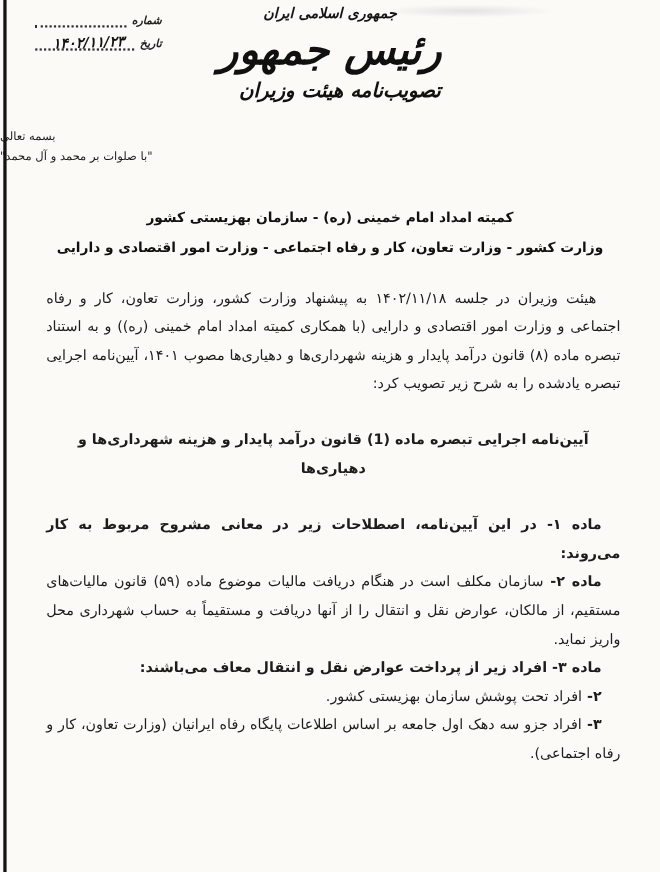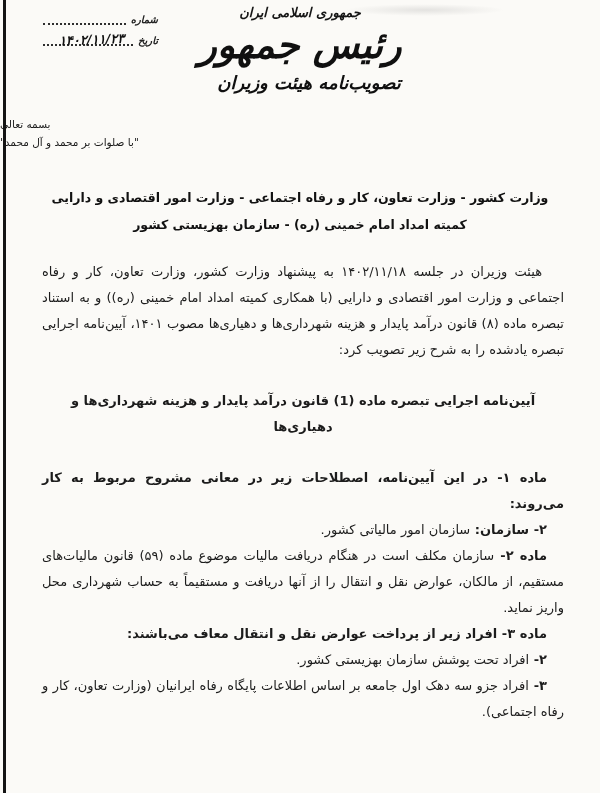--- a/index.html
+++ b/index.html
@@ -9,21 +9,21 @@
     background:#fbfaf7;
     font-family:"DejaVu Sans", sans-serif;
     color:#1c1c1c;
     direction:rtl;
   }
   .scan-edge { position:absolute; left:3px; top:0; bottom:0; width:3px; background:#141414; }
   .scan-smudge { position:absolute; right:95px; top:4px; width:160px; height:12px;
     background:radial-gradient(ellipse at center, rgba(120,120,120,.18), rgba(120,120,120,0) 70%); }
 
   
-  .stamp { position:absolute; left:43px; top:4px; width:115px; }
+  .stamp { position:absolute; left:32px; top:4px; width:115px; }
   .stamp-row { display:flex; align-items:flex-end; gap:5px; height:21px; }
   .stamp-label { font-size:10px; font-weight:bold; font-style:italic; color:#222; white-space:nowrap; }
   .stamp-line { flex:1; border-bottom:2px dotted #2e2e2e; height:13px; position:relative; }
   .handwritten {
     position:absolute; left:0; bottom:-3px; width:108%; text-align:center;
     font-size:13px; font-weight:bold; font-style:italic; white-space:nowrap;
     transform:rotate(-2deg); color:#111;
   }
 
   
@@ -69,32 +69,31 @@
   <div class="lh-office">رئیس جمهور</div>
   <div class="lh-doctype">تصویب‌نامه هیئت وزیران</div>
 </div>
 
 <div class="invocation">
   <div>بسمه تعالی</div>
   <div>"با صلوات بر محمد و آل محمد"</div>
 </div>
 
 <div class="addressees">
+  <div>کمیته امداد امام خمینی (ره) - سازمان بهزیستی کشور</div>
   <div>وزارت کشور - وزارت تعاون، کار و رفاه اجتماعی - وزارت امور اقتصادی و دارایی</div>
-  <div>کمیته امداد امام خمینی (ره) - سازمان بهزیستی کشور</div>
 </div>
 
 <div class="content">
   <p class="preamble">هیئت وزیران در جلسه ۱۴۰۲/۱۱/۱۸ به پیشنهاد وزارت کشور، وزارت تعاون، کار و رفاه اجتماعی و وزارت امور اقتصادی و دارایی (با همکاری کمیته امداد امام خمینی (ره)) و به استناد تبصره ماده (۸) قانون درآمد پایدار و هزینه شهرداری‌ها و دهیاری‌ها مصوب ۱۴۰۱، آیین‌نامه اجرایی تبصره یادشده را به شرح زیر تصویب کرد:</p>
   <p class="decree-title">آیین‌نامه اجرایی تبصره ماده (1) قانون درآمد پایدار و هزینه شهرداری‌ها و دهیاری‌ها</p>
   <div class="articles">
   <p class="block"><b>ماده ۱- </b><b>در این آیین‌نامه، اصطلاحات زیر در معانی مشروح مربوط به کار می‌روند: </b><span></span></p>
 
 
-  <p class="block"><b>۲- </b><b>سازمان: </b><span>سازمان امور مالیاتی کشور.</span></p>
 
   <p class="block"><b>ماده ۲- </b><b></b><span>سازمان مکلف است در هنگام دریافت مالیات موضوع ماده (۵۹) قانون مالیات‌های مستقیم، از مالکان، عوارض نقل و انتقال را از آنها دریافت و مستقیماً به حساب شهرداری محل واریز نماید.</span></p>
 
   <p class="block"><b>ماده ۳- </b><b>افراد زیر از پرداخت عوارض نقل و انتقال معاف می‌باشند: </b><span></span></p>
 
 
   <p class="block"><b>۲- </b><b></b><span>افراد تحت پوشش سازمان بهزیستی کشور.</span></p>
 
   <p class="block"><b>۳- </b><b></b><span>افراد جزو سه دهک اول جامعه بر اساس اطلاعات پایگاه رفاه ایرانیان (وزارت تعاون، کار و رفاه اجتماعی).</span></p>
 </div>

